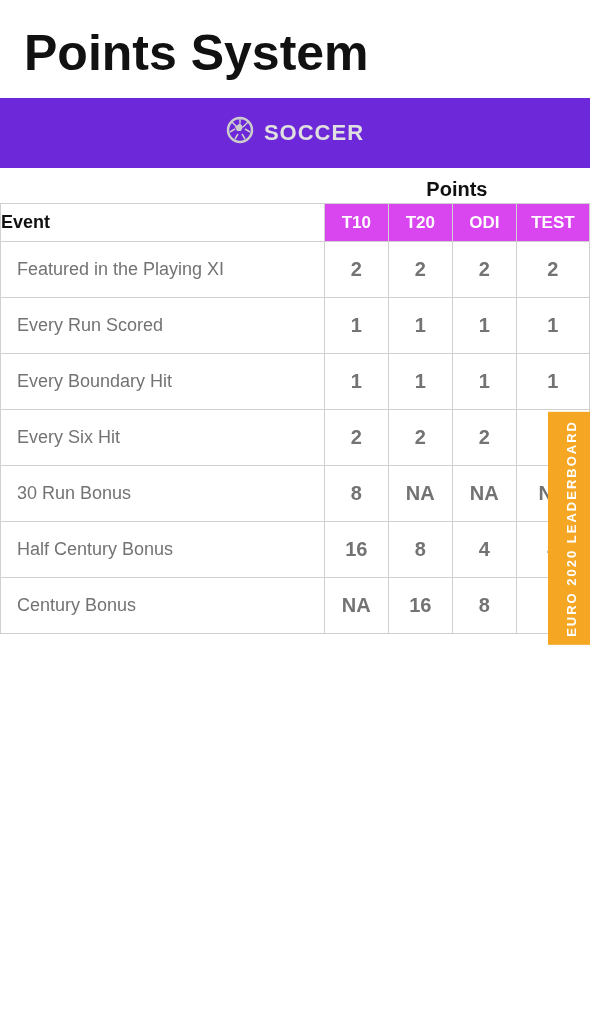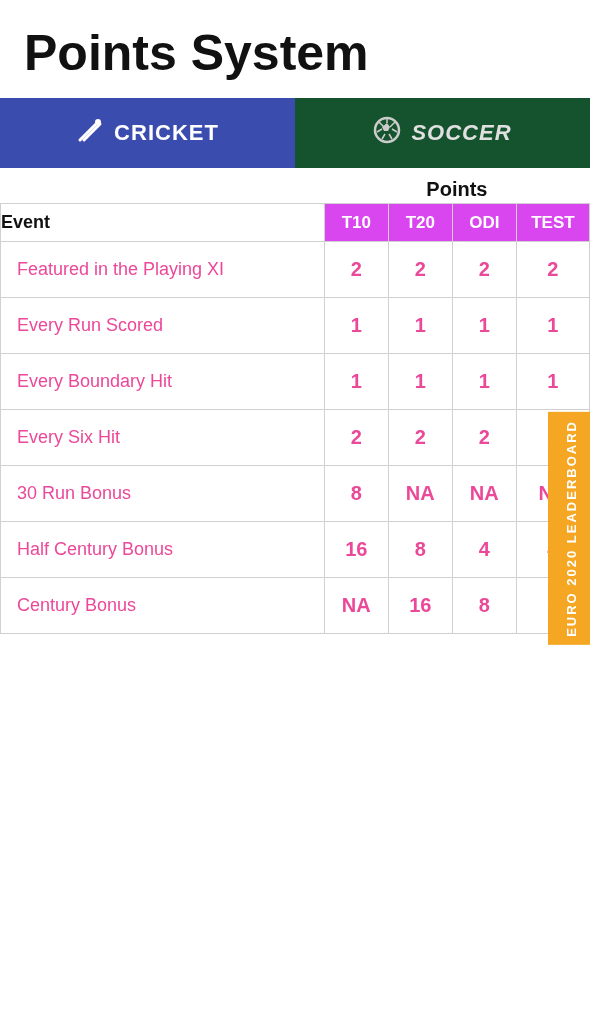--- a/index.html
+++ b/index.html
@@ -37,23 +37,22 @@
       flex: 1;
       justify-content: center;
     }
 
     .tab.active {
       background: #3b4caf;
       color: #fff;
     }
 
     .tab.inactive {
-      background: #14532d;
+      background: #6d28d9;
       color: #e0e0e0;
-      font-style: italic;
     }
 
     .tab-icon {
       font-size: 24px;
     }
 
     table {
       width: 100%;
       border-collapse: collapse;
     }
@@ -96,21 +95,21 @@
       border: none;
     }
 
     tbody tr {
       border-bottom: 1px solid #d0d0d0;
     }
 
     tbody tr td {
       padding: 16px 8px;
       font-size: 18px;
-      color: #ec4899;
+      color: #737373;
       border: 1px solid #d0d0d0;
       text-align: center;
       vertical-align: middle;
     }
 
     tbody tr td.event-cell {
       text-align: left;
       padding-left: 16px;
       font-size: 18px;
       font-weight: 400;
@@ -159,31 +158,20 @@
       width: 28px;
       height: 28px;
     }
   </style>
 </head>
 <body>
 
 <h1 class="page-title">Points System</h1>
 
 <div class="tab-bar">
-  <div class="tab active">
-    <span class="tab-icon">
-      
-      <svg class="cricket-svg" viewBox="0 0 28 28" fill="none" xmlns="http://www.w3.org/2000/svg">
-        <line x1="4" y1="24" x2="20" y2="8" stroke="white" stroke-width="3" stroke-linecap="round"></line>
-        <line x1="8" y1="24" x2="24" y2="8" stroke="white" stroke-width="3" stroke-linecap="round"></line>
-        <circle cx="22" cy="6" r="3" fill="white"></circle>
-      </svg>
-    </span>
-    <span>CRICKET</span>
-  </div>
   <div class="tab inactive">
     <span class="tab-icon">
       <svg class="soccer-svg" viewBox="0 0 28 28" fill="none" xmlns="http://www.w3.org/2000/svg">
         <circle cx="14" cy="14" r="12" stroke="#ccc" stroke-width="2.5"></circle>
         <polygon points="14,7 17,11 15,15 11,15 9,11" fill="#ccc"></polygon>
         <line x1="14" y1="2" x2="14" y2="7" stroke="#ccc" stroke-width="1.5"></line>
         <line x1="22" y1="6" x2="17" y2="11" stroke="#ccc" stroke-width="1.5"></line>
         <line x1="24" y1="16" x2="19" y2="13" stroke="#ccc" stroke-width="1.5"></line>
         <line x1="19" y1="23" x2="16" y2="18" stroke="#ccc" stroke-width="1.5"></line>
         <line x1="9" y1="23" x2="12" y2="18" stroke="#ccc" stroke-width="1.5"></line>

